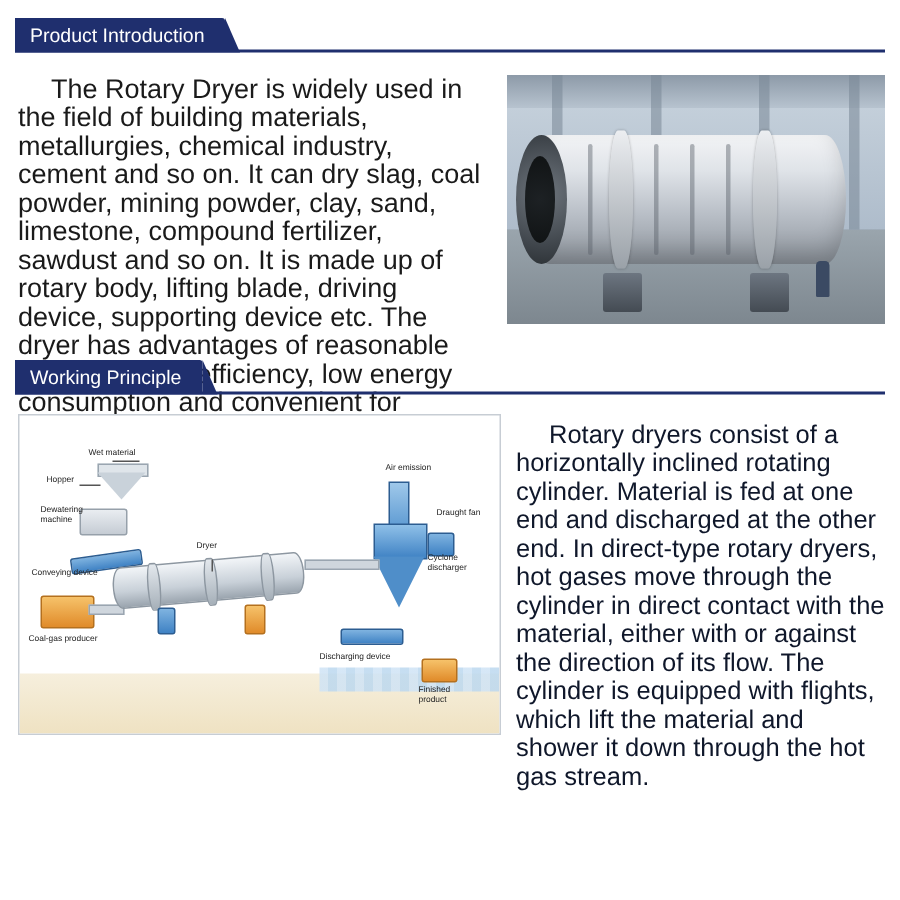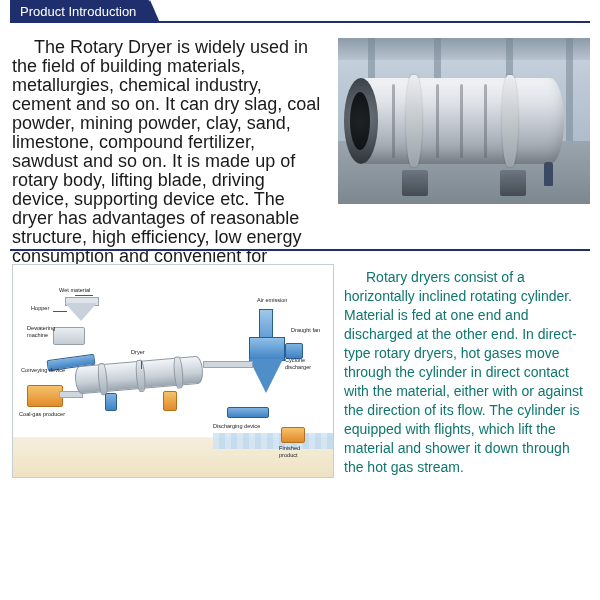--- a/index.html
+++ b/index.html
@@ -12,21 +12,21 @@
     background: #ffffff;
     font-family: "Liberation Sans", sans-serif;
     color: #222;
     overflow: hidden;
   }
   .page {
     position: relative;
     width: 600px;
     height: 540px;
     box-sizing: border-box;
-    padding: 0 10px;
+    padding: 12px 10px;
   }
 
   
   .section-head {
     position: relative;
     height: 26px;
     margin-top: 0;
   }
   .section-head .rule {
     position: absolute;
@@ -173,23 +173,23 @@
   .wp-wrap {
     position: relative;
     margin-top: 10px;
     height: 220px;
   }
   .wp-text {
     position: absolute;
     right: 0;
     top: 4px;
     width: 246px;
-    font-size: 14px;
+    font-size: 17px;
     line-height: 19px;
-    color: #0f766e;
+    color: #0f172a;
     margin-left: 40px;
   }
   .wp-text .indent { display: inline-block; width: 22px; }
 
   .diagram {
     position: absolute;
     left: 2px;
     top: 0;
     width: 320px;
     height: 212px;
@@ -353,20 +353,21 @@
       </div>
 
       <div class="support" style="left:64px"></div>
       <div class="support" style="left:162px"></div>
       <div class="photo-person" style="left:206px"></div>
     </div>
   </div>
 
   <div class="section-head">
     <div class="rule"></div>
+    <div class="tab">Working Principle</div>
   </div>
 
   <div class="wp-wrap">
 
     <div class="diagram">
       <div class="ground"></div>
       <div class="waterline"></div>
 
 
       <div class="hopper-top"></div>

